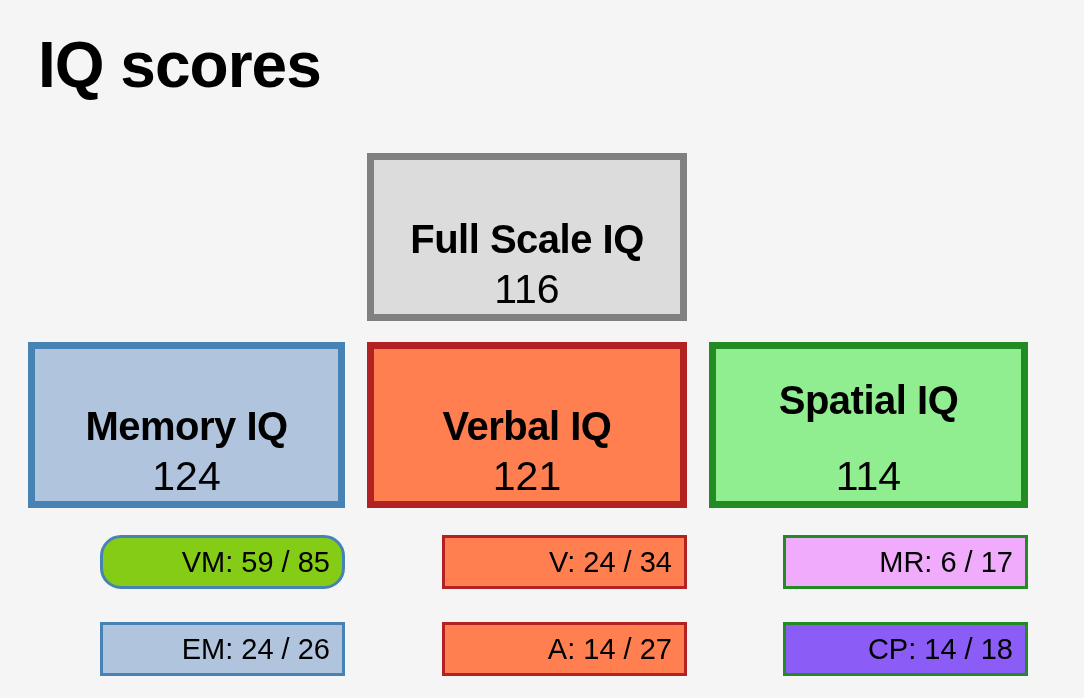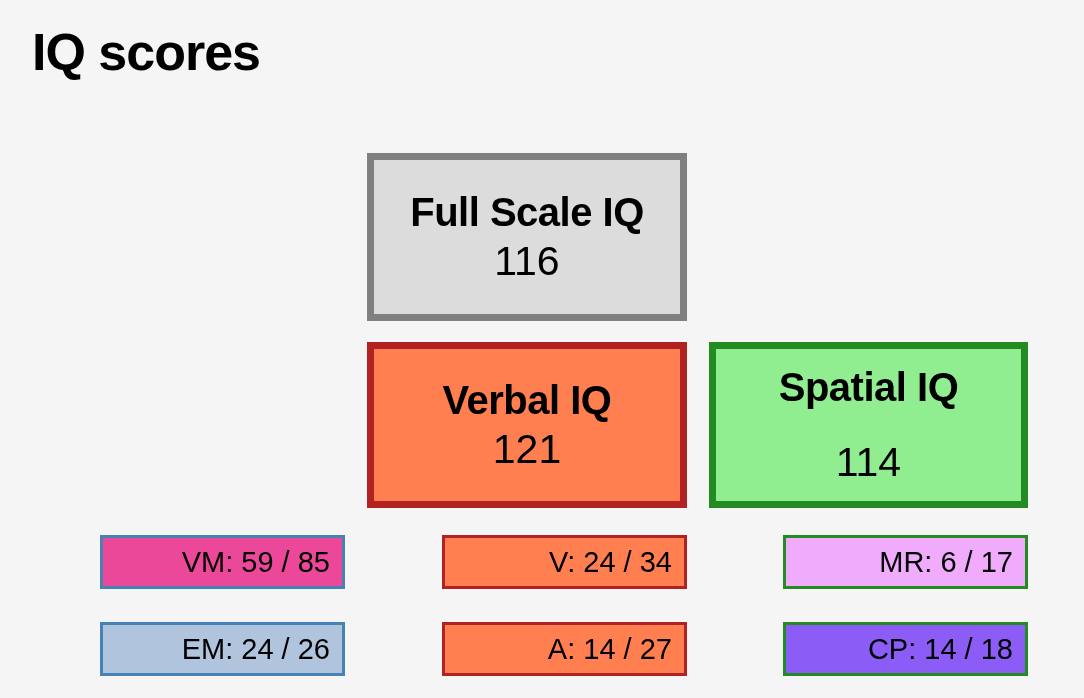--- a/index.html
+++ b/index.html
@@ -11,32 +11,32 @@
     width: 1084px;
     height: 698px;
     overflow: hidden;
     font-family: "Liberation Sans", sans-serif;
     color: #000;
   }
   .title {
     position: absolute;
     left: 28px;
     top: 18px;
-    margin: 4px;
-    font-size: 52px;
+    margin: 10px;
+    font-size: 64px;
     font-weight: 700;
     letter-spacing: -1px;
   }
   .box {
     position: absolute;
     box-sizing: border-box;
     display: flex;
     flex-direction: column;
     align-items: center;
-    justify-content: center;
+    justify-content: flex-end;
     text-align: center;
   }
   .box.main {
     border: 7px solid #808080;
     line-height: 1.22;
   }
   .box-label {
     font-size: 40px;
     font-weight: 700;
     letter-spacing: -0.5px;
@@ -70,32 +70,36 @@
 
 <div class="stage" style="background-color: rgb(245, 245, 245);">
 
   <h1 class="title">IQ scores</h1>
 
   <div class="box main full" style="border-color: rgb(128, 128, 128); background-color: rgb(220, 220, 220);">
     <div class="box-label">Full Scale IQ</div>
     <div class="box-score">116</div>
   </div>
 
+  <div class="box main mem" style="border-color: rgb(70, 130, 180); background-color: rgb(176, 196, 222);">
+    <div class="box-label">Memory IQ</div>
+    <div class="box-score">124</div>
+  </div>
 
   <div class="box main verb" style="border-color: rgb(178, 34, 34); background-color: rgb(255, 127, 80);">
     <div class="box-label">Verbal IQ</div>
     <div class="box-score">121</div>
   </div>
 
   <div class="box main spat" style="border-color: rgb(34, 139, 34); background-color: rgb(144, 238, 144); gap: 26px;">
     <div class="box-label">Spatial IQ</div>
     <div class="box-score">114</div>
   </div>
 
-  <div class="box sub sub-col1 sub-row1" style="border-color: rgb(70, 130, 180); background-color: #ec4899;">VM: 59 / 85</div>
+  <div class="box sub sub-col1 sub-row1" style="border-color: rgb(70, 130, 180); background-color: #84cc16; border-radius: 21px;">VM: 59 / 85</div>
 
   <div class="box sub sub-col1 sub-row2" style="border-color: rgb(70, 130, 180); background-color: rgb(176, 196, 222);">EM: 24 / 26</div>
 
   <div class="box sub sub-col2 sub-row1" style="border-color: rgb(178, 34, 34); background-color: rgb(255, 127, 80);">V: 24 / 34</div>
 
   <div class="box sub sub-col2 sub-row2" style="border-color: rgb(178, 34, 34); background-color: rgb(255, 127, 80);">A: 14 / 27</div>
 
   <div class="box sub sub-col3 sub-row1" style="border-color: rgb(34, 139, 34); background-color: #f0abfc;">MR: 6 / 17</div>
 
   <div class="box sub sub-col3 sub-row2" style="border-color: rgb(34, 139, 34); background-color: #8b5cf6;">CP: 14 / 18</div>

